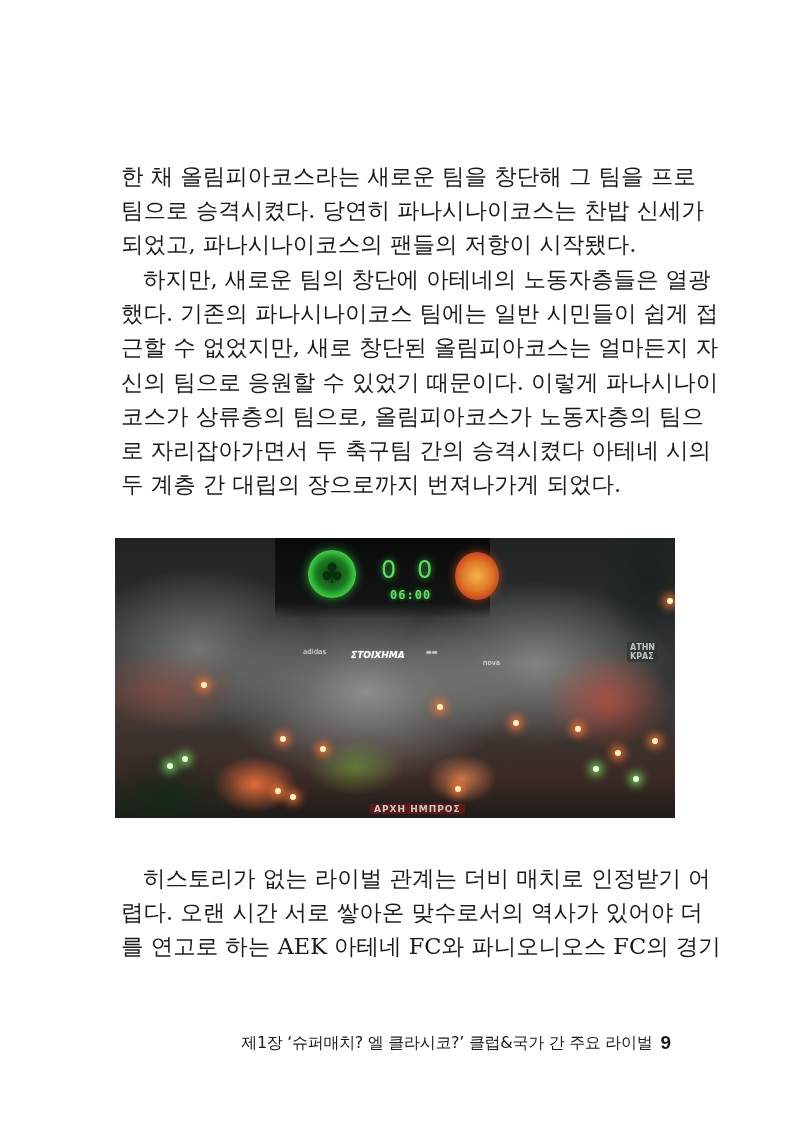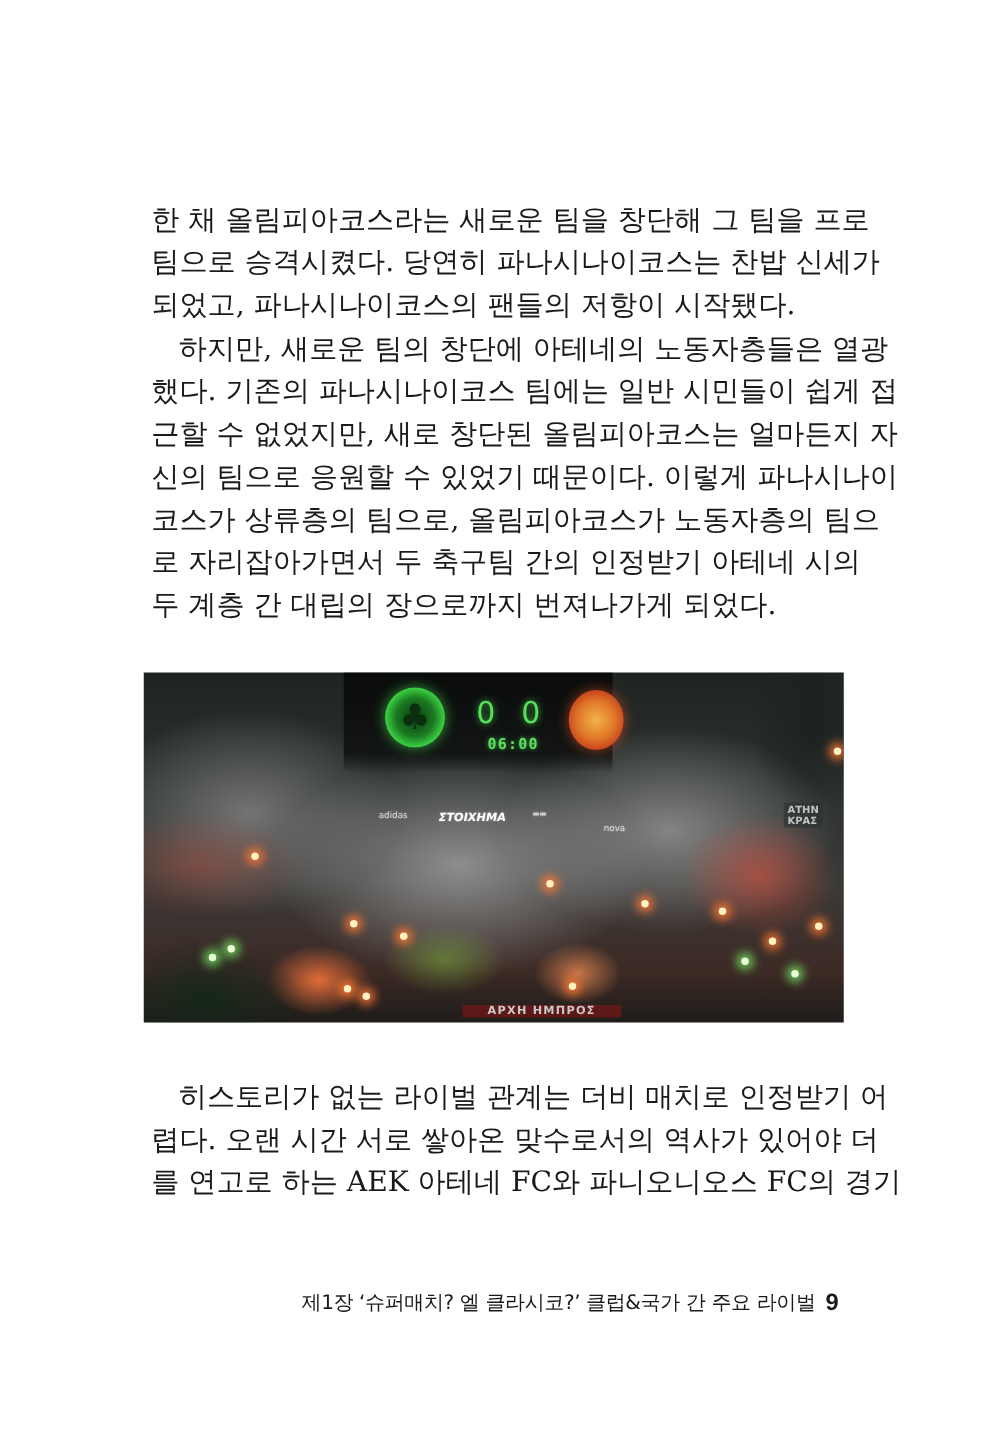--- a/index.html
+++ b/index.html
@@ -141,21 +141,21 @@
   .banner-bottom {
     position: absolute;
     left: 255px;
     top: 266px;
     font-family: "DejaVu Sans", sans-serif;
     font-size: 9px;
     font-weight: bold;
     color: #c8c8c8;
     letter-spacing: 1px;
     background: rgba(140,20,20,0.55);
-    padding: 0 20px;
+    padding: 0 4px;
     text-align: right;
   }
   .banner-right {
     position: absolute;
     left: 512px;
     top: 104px;
     font-family: "DejaVu Sans", sans-serif;
     font-size: 8px;
     font-weight: bold;
     color: #bfc4c2;
@@ -190,21 +190,21 @@
   
   .footer {
     position: absolute;
     right: 121px;
     top: 1032px;
     font-family: "DejaVu Sans", "Liberation Sans", sans-serif;
     font-size: 16px;
     color: #1a1a1a;
     white-space: nowrap;
     display: flex;
-    align-items: flex-start;
+    align-items: center;
   }
   .footer .chapter {
     margin-right: 8px;
     letter-spacing: -0.3px;
   }
   .footer .page-number {
     font-family: "Liberation Sans", sans-serif;
     font-weight: bold;
     font-size: 19px;
   }
@@ -219,21 +219,21 @@
     <span class="line">팀으로 승격시켰다. 당연히 파나시나이코스는 찬밥 신세가</span>
     <span class="line last">되었고, 파나시나이코스의 팬들의 저항이 시작됐다.</span>
   </div>
 
   <div class="text-block" id="para2">
     <span class="line indent">하지만, 새로운 팀의 창단에 아테네의 노동자층들은 열광</span>
     <span class="line">했다. 기존의 파나시나이코스 팀에는 일반 시민들이 쉽게 접</span>
     <span class="line">근할 수 없었지만, 새로 창단된 올림피아코스는 얼마든지 자</span>
     <span class="line">신의 팀으로 응원할 수 있었기 때문이다. 이렇게 파나시나이</span>
     <span class="line">코스가 상류층의 팀으로, 올림피아코스가 노동자층의 팀으</span>
-    <span class="line">로 자리잡아가면서 두 축구팀 간의 인정받기 아테네 시의</span>
+    <span class="line">로 자리잡아가면서 두 축구팀 간의 승격시켰다 아테네 시의</span>
     <span class="line last">두 계층 간 대립의 장으로까지 번져나가게 되었다.</span>
   </div>
 
   <div class="photo">
     <div class="crowd-right"></div>
     <div class="crowd-left"></div>
     <div class="scoreboard"></div>
     <div class="crest-home"></div>
     <div class="crest-away"></div>
     <span class="score score-home">0</span>

